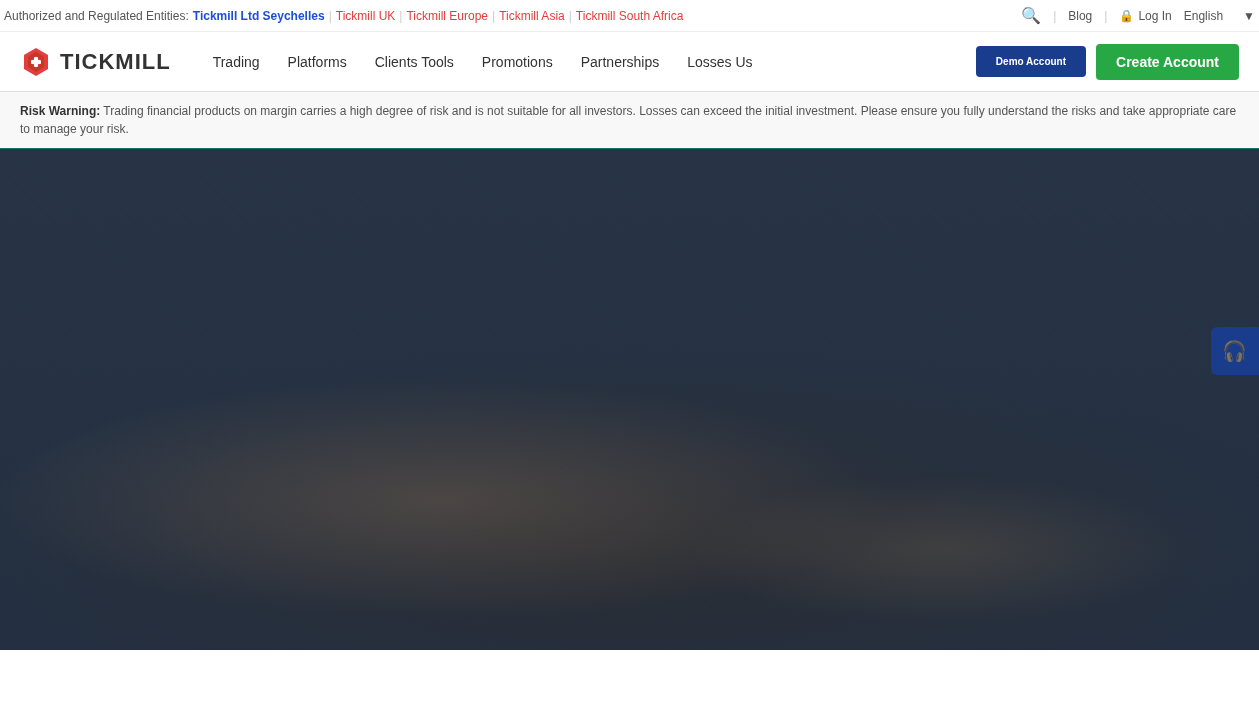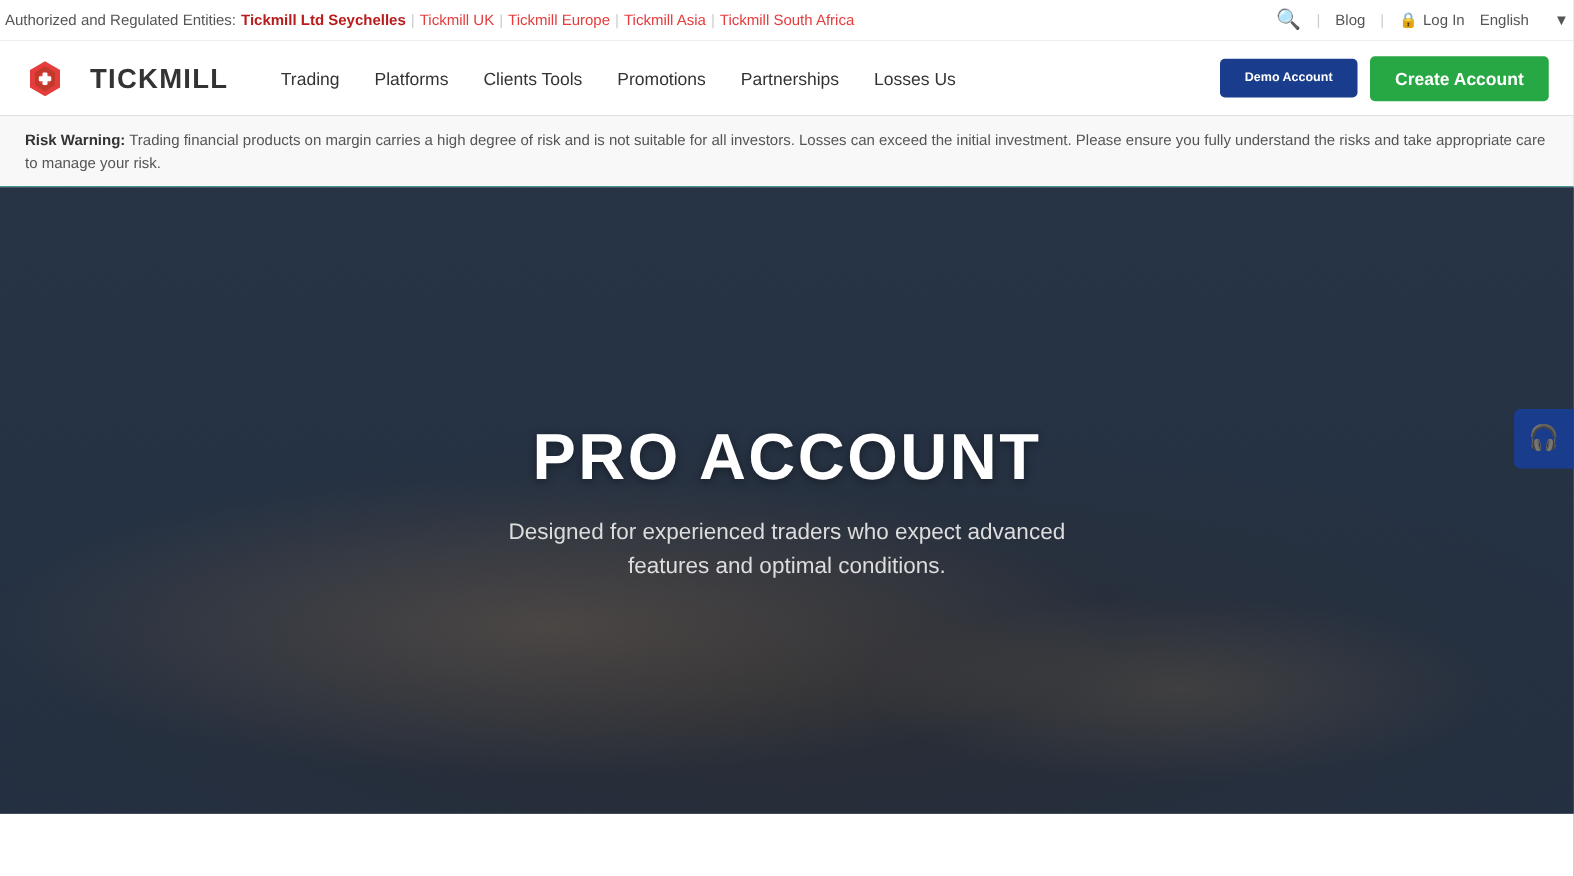--- a/index.html
+++ b/index.html
@@ -12,40 +12,40 @@
       padding: 6px 4px;
       display: flex;
       align-items: center;
       justify-content: space-between;
       font-size: 12px;
       color: #555;
     }
     .top-bar-left { display: flex; align-items: center; gap: 4px; flex-wrap: wrap; }
     .top-bar-right { display: flex; align-items: center; gap: 12px; }
     .entity-link { color: #e53c3c; text-decoration: none; font-weight: 500; }
-    .entity-main { font-weight: 700; color: #b91c1c; }
+    .entity-main { font-weight: 700; color: #1d4ed8; }
     .separator { color: #ccc; }
     .top-bar-right a { color: #555; text-decoration: none; }
     .login-link { display: flex; align-items: center; gap: 4px; color: #555; text-decoration: none; }
     .lang-selector { display: flex; align-items: center; gap: 20px; cursor: pointer; color: #555; }
     .search-icon-btn { background: none; border: none; cursor: pointer; color: #555; font-size: 16px; }
     .divider-v { color: #ccc; }
 
     
     .main-nav {
       background: #fff;
       border-bottom: 1px solid #e0e0e0;
       padding: 0 20px;
       display: flex;
       align-items: center;
       justify-content: space-between;
       height: 60px;
     }
     .nav-left { display: flex; align-items: center; gap: 30px; }
-    .logo { display: flex; align-items: center; gap: 20px; text-decoration: none; }
+    .logo { display: flex; align-items: center; gap: 8px; text-decoration: none; }
     .logo-icon {
       width: 32px;
       height: 32px;
     }
     .logo-text {
       font-size: 22px;
       font-weight: 700;
       color: #333;
       letter-spacing: 1px;
     }
@@ -241,21 +241,17 @@
 </nav>
 
 <div class="risk-bar">
   <strong>Risk Warning:</strong>
   <span> Trading financial products on margin carries a high degree of risk and is not suitable for all investors. Losses can exceed the initial investment. Please ensure you fully understand the risks and take appropriate care to manage your risk.</span>
 </div>
 
 <section class="hero">
   <div class="hero-bg"></div>
   <div class="hero-visual"></div>
-  <div class="hero-content">
-    <h1 class="hero-title">PRO ACCOUNT</h1>
-    <p class="hero-subtitle">Designed for experienced traders who expect advanced features and optimal conditions.</p>
-  </div>
 </section>
 
 <div class="support-widget">
   <span>🎧</span>
 </div>
 
 </body></html>

